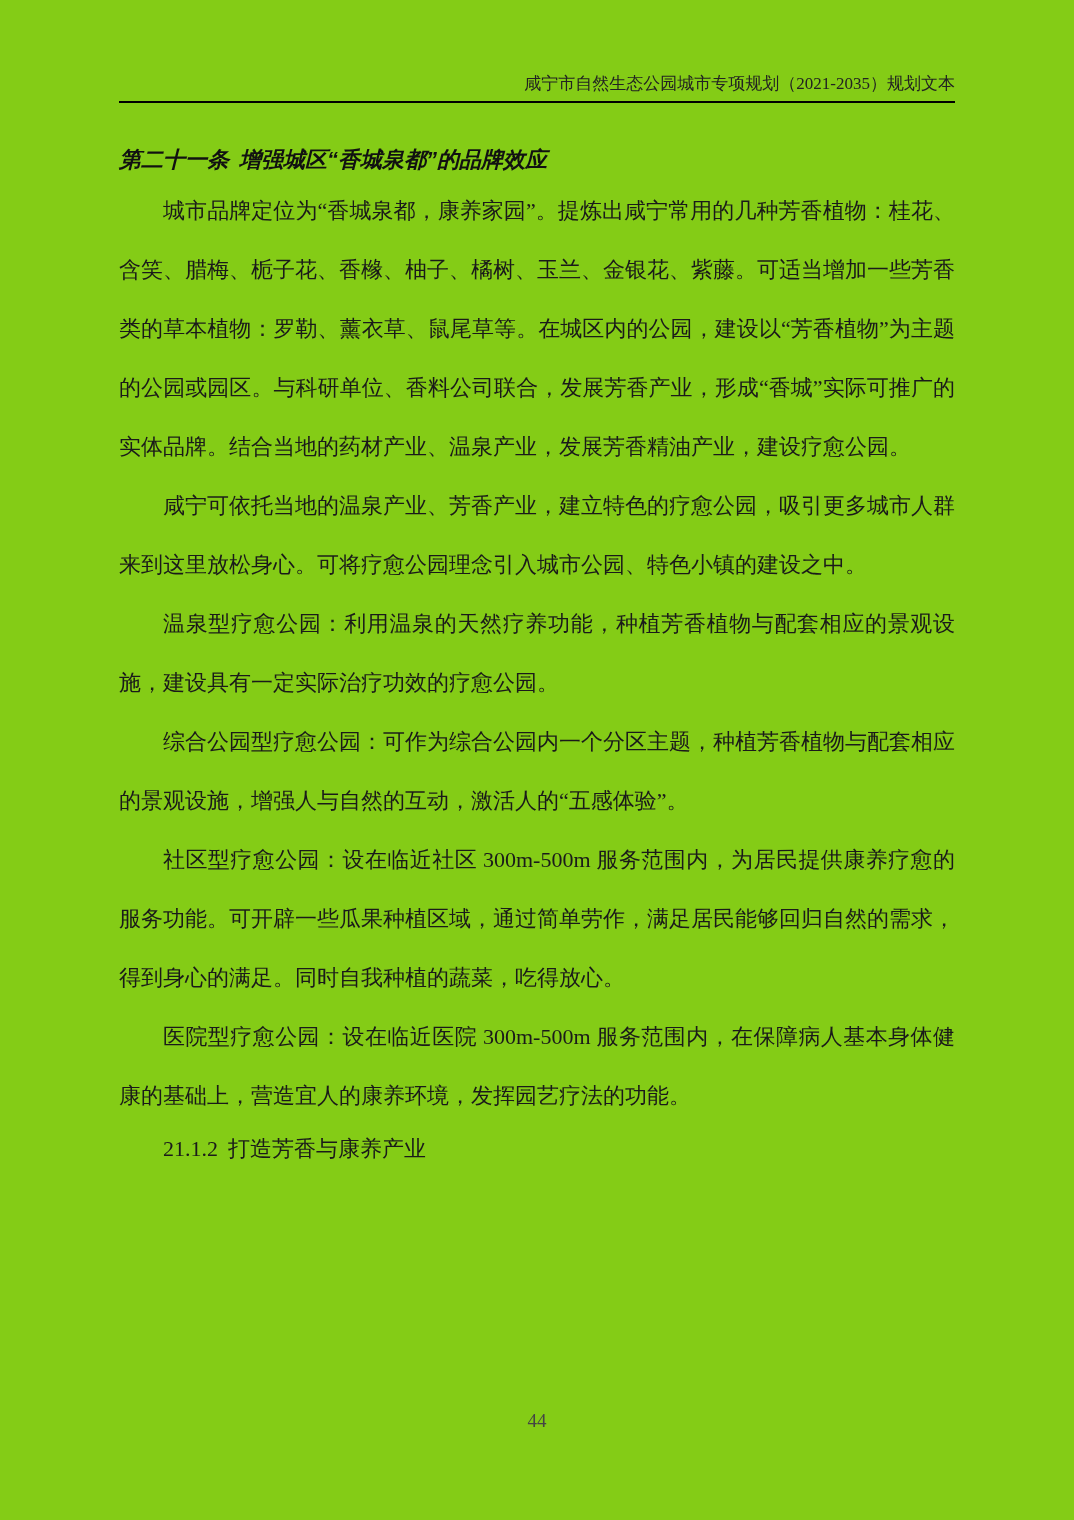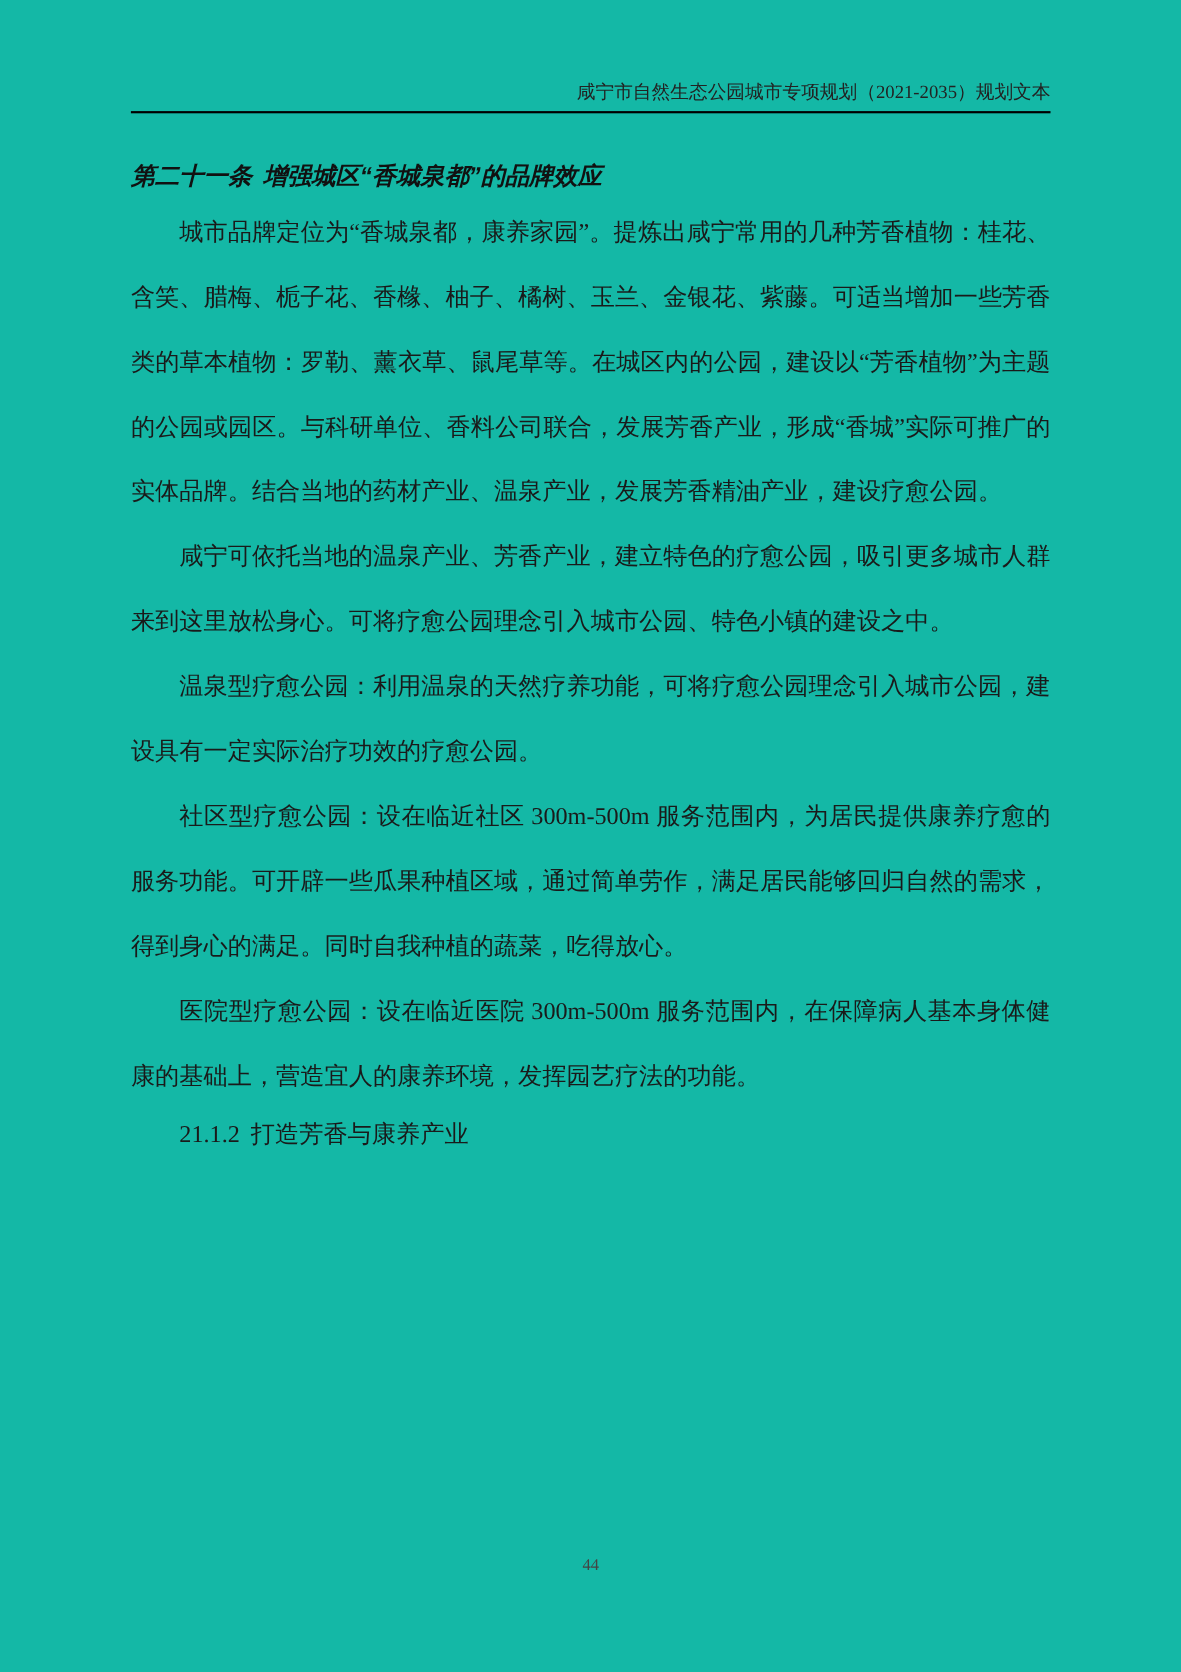--- a/index.html
+++ b/index.html
@@ -3,21 +3,21 @@
 <meta charset="utf-8">
 <style>
   html, body { margin: 0; padding: 0; background: #ffffff; }
   .page {
     width: 1074px;
     height: 1520px;
     box-sizing: border-box;
     padding: 0 119px;
     position: relative;
     overflow: hidden;
-    background: #14b8a6;
+    background: #84cc16;
     color: #1a1a1a;
     font-family: "Liberation Serif", "DejaVu Serif", serif;
   }
   .header {
     padding-top: 72px;
     padding-bottom: 5px;
     border-bottom: 2px solid #000000;
     text-align: right;
     font-size: 17px;
     line-height: 24px;
@@ -75,21 +75,21 @@
   }
   .sub-heading .sub-num { margin-right: 10px; }
   .sub-body-start { margin-top: 12px; }
   .sub-heading.second { margin-top: 10px; }
   .footer {
     position: absolute;
     left: 0;
     right: 0;
     bottom: 88px;
     text-align: center;
-    font-size: 15px;
+    font-size: 19px;
     color: #444444;
   }
 </style>
 </head>
 <body>
 
 <div class="page">
 
   <div class="header">
     <span>咸宁市自然生态公园城市专项规划（2021-2035）规划文本</span>
@@ -101,22 +101,23 @@
   </h2>
 
   <p class="body first">城市品牌定位为“香城泉都，康养家园”。提炼出咸宁常用的几种芳香植物：桂花、含笑、腊梅、栀子花、香橼、柚子、橘树、玉兰、金银花、紫藤。可适当增加一些芳香类的草本植物：罗勒、薰衣草、鼠尾草等。在城区内的公园，建设以“芳香植物”为主题的公园或园区。与科研单位、香料公司联合，发展芳香产业，形成“香城”实际可推广的实体品牌。结合当地的药材产业、温泉产业，发展芳香精油产业，建设疗愈公园。</p>
 
 
 
 
   <p class="body sub-body-start">咸宁可依托当地的温泉产业、芳香产业，建立特色的疗愈公园，吸引更多城市人群来到这里放松身心。可将疗愈公园理念引入城市公园、特色小镇的建设之中。</p>
 
 
-  <p class="body">温泉型疗愈公园：利用温泉的天然疗养功能，可将疗愈公园理念引入城市公园，建设具有一定实际治疗功效的疗愈公园。</p>
+  <p class="body">温泉型疗愈公园：利用温泉的天然疗养功能，种植芳香植物与配套相应的景观设施，建设具有一定实际治疗功效的疗愈公园。</p>
 
+  <p class="body">综合公园型疗愈公园：可作为综合公园内一个分区主题，种植芳香植物与配套相应的景观设施，增强人与自然的互动，激活人的“五感体验”。</p>
 
   <p class="body">社区型疗愈公园：设在临近社区 300m-500m 服务范围内，为居民提供康养疗愈的服务功能。可开辟一些瓜果种植区域，通过简单劳作，满足居民能够回归自然的需求，得到身心的满足。同时自我种植的蔬菜，吃得放心。</p>
 
   <p class="body">医院型疗愈公园：设在临近医院 300m-500m 服务范围内，在保障病人基本身体健康的基础上，营造宜人的康养环境，发挥园艺疗法的功能。</p>
 
   <div class="sub-heading second">
     <span class="sub-num">21.1.2</span><span>打造芳香与康养产业</span>
   </div>
 
   <div class="footer">

